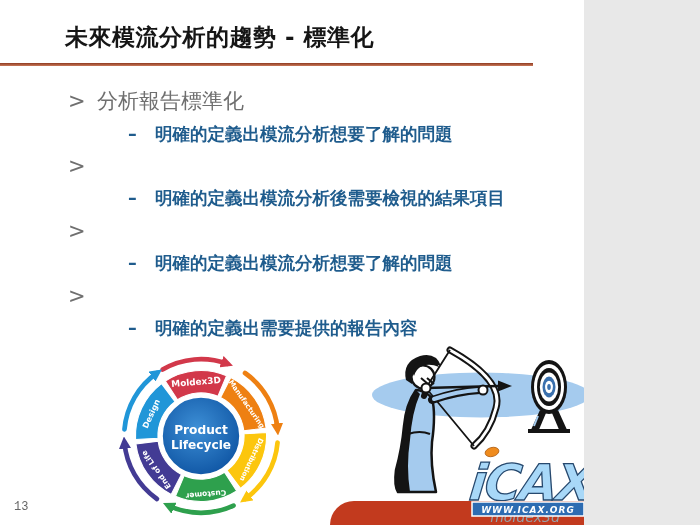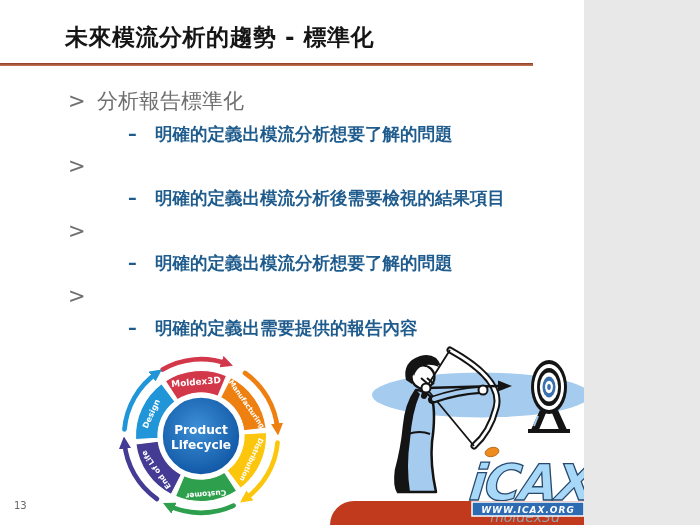--- a/index.html
+++ b/index.html
@@ -16,21 +16,21 @@
     background:linear-gradient(to bottom,#8e3a20,#c9795a);
   }
   .content{position:absolute;left:0;top:85px;right:0;}
   .row{display:flex;align-items:center;height:32.4px;}
   .row.l1{padding-left:68px;color:#6f6f6f;font-size:21px;}
   .row.l1 .mk{width:29px;flex:0 0 29px;}
   .row.l2{padding-left:128px;color:#1f5c8d;font-size:17.5px;font-weight:bold;}
   .row.l2 .mk{width:27px;flex:0 0 27px;}
   .mk{display:inline-block;}
   .page-number{
-    position:absolute;left:14px;top:500px;font-size:10px;color:#666;
+    position:absolute;left:14px;top:500px;font-size:12px;color:#666;font-family:Liberation Mono, monospace;
   }
   .bottom-bar{
     position:absolute;left:330px;right:0;top:501px;bottom:0;
     background:#c23a1e;border-top-left-radius:24px;z-index:1;
   }
   .lifecycle{position:absolute;left:112px;top:347px;z-index:2;}
   .archer{position:absolute;left:362px;top:346px;z-index:2;}
   .logo{position:absolute;right:0;top:443px;z-index:3;}
   svg text{font-family:"DejaVu Sans","Liberation Sans",sans-serif;}
 </style>

